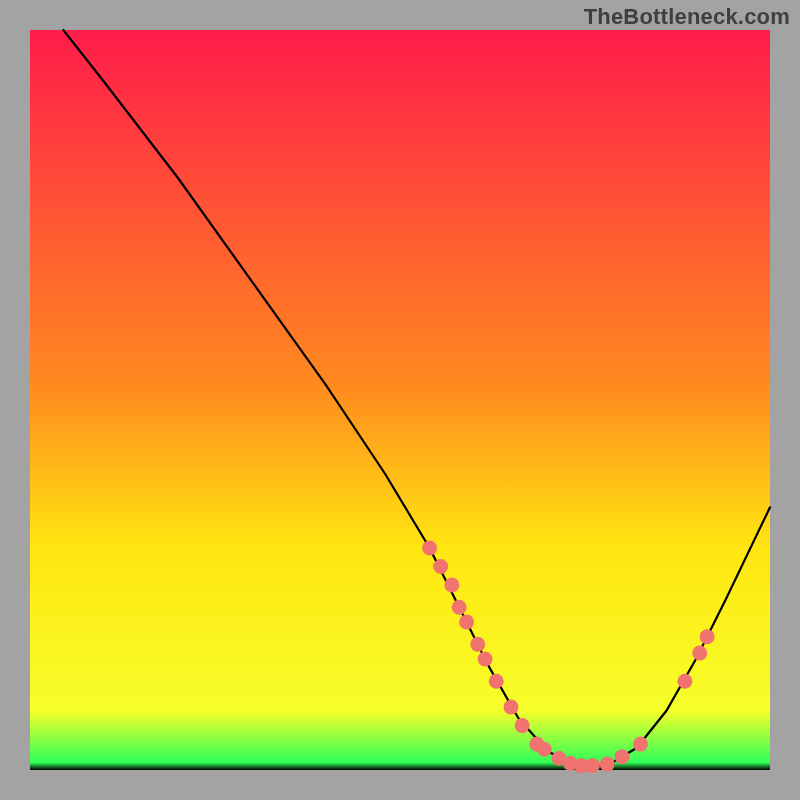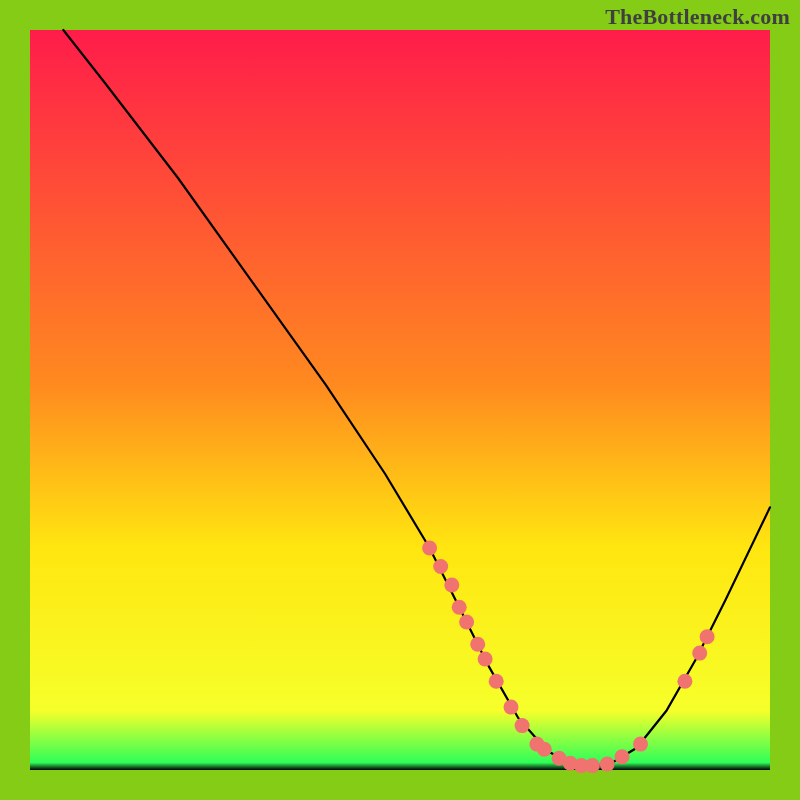--- a/index.html
+++ b/index.html
@@ -8,22 +8,21 @@
     width: 800px;
     height: 800px;
     background: #000;
     overflow: hidden;
     font-family: Arial, Helvetica, sans-serif;
   }
   .stage {
     position: relative;
     width: 800px;
     height: 800px;
-    background: #84cc16;
-    font-family: Liberation Serif, serif;
+    background: #a3a3a3;
   }
   .watermark {
     position: absolute;
     top: 4px;
     right: 10px;
     color: #3f3f3f;
     font-size: 22px;
     font-weight: 600;
     letter-spacing: 0.2px;
     user-select: none;

